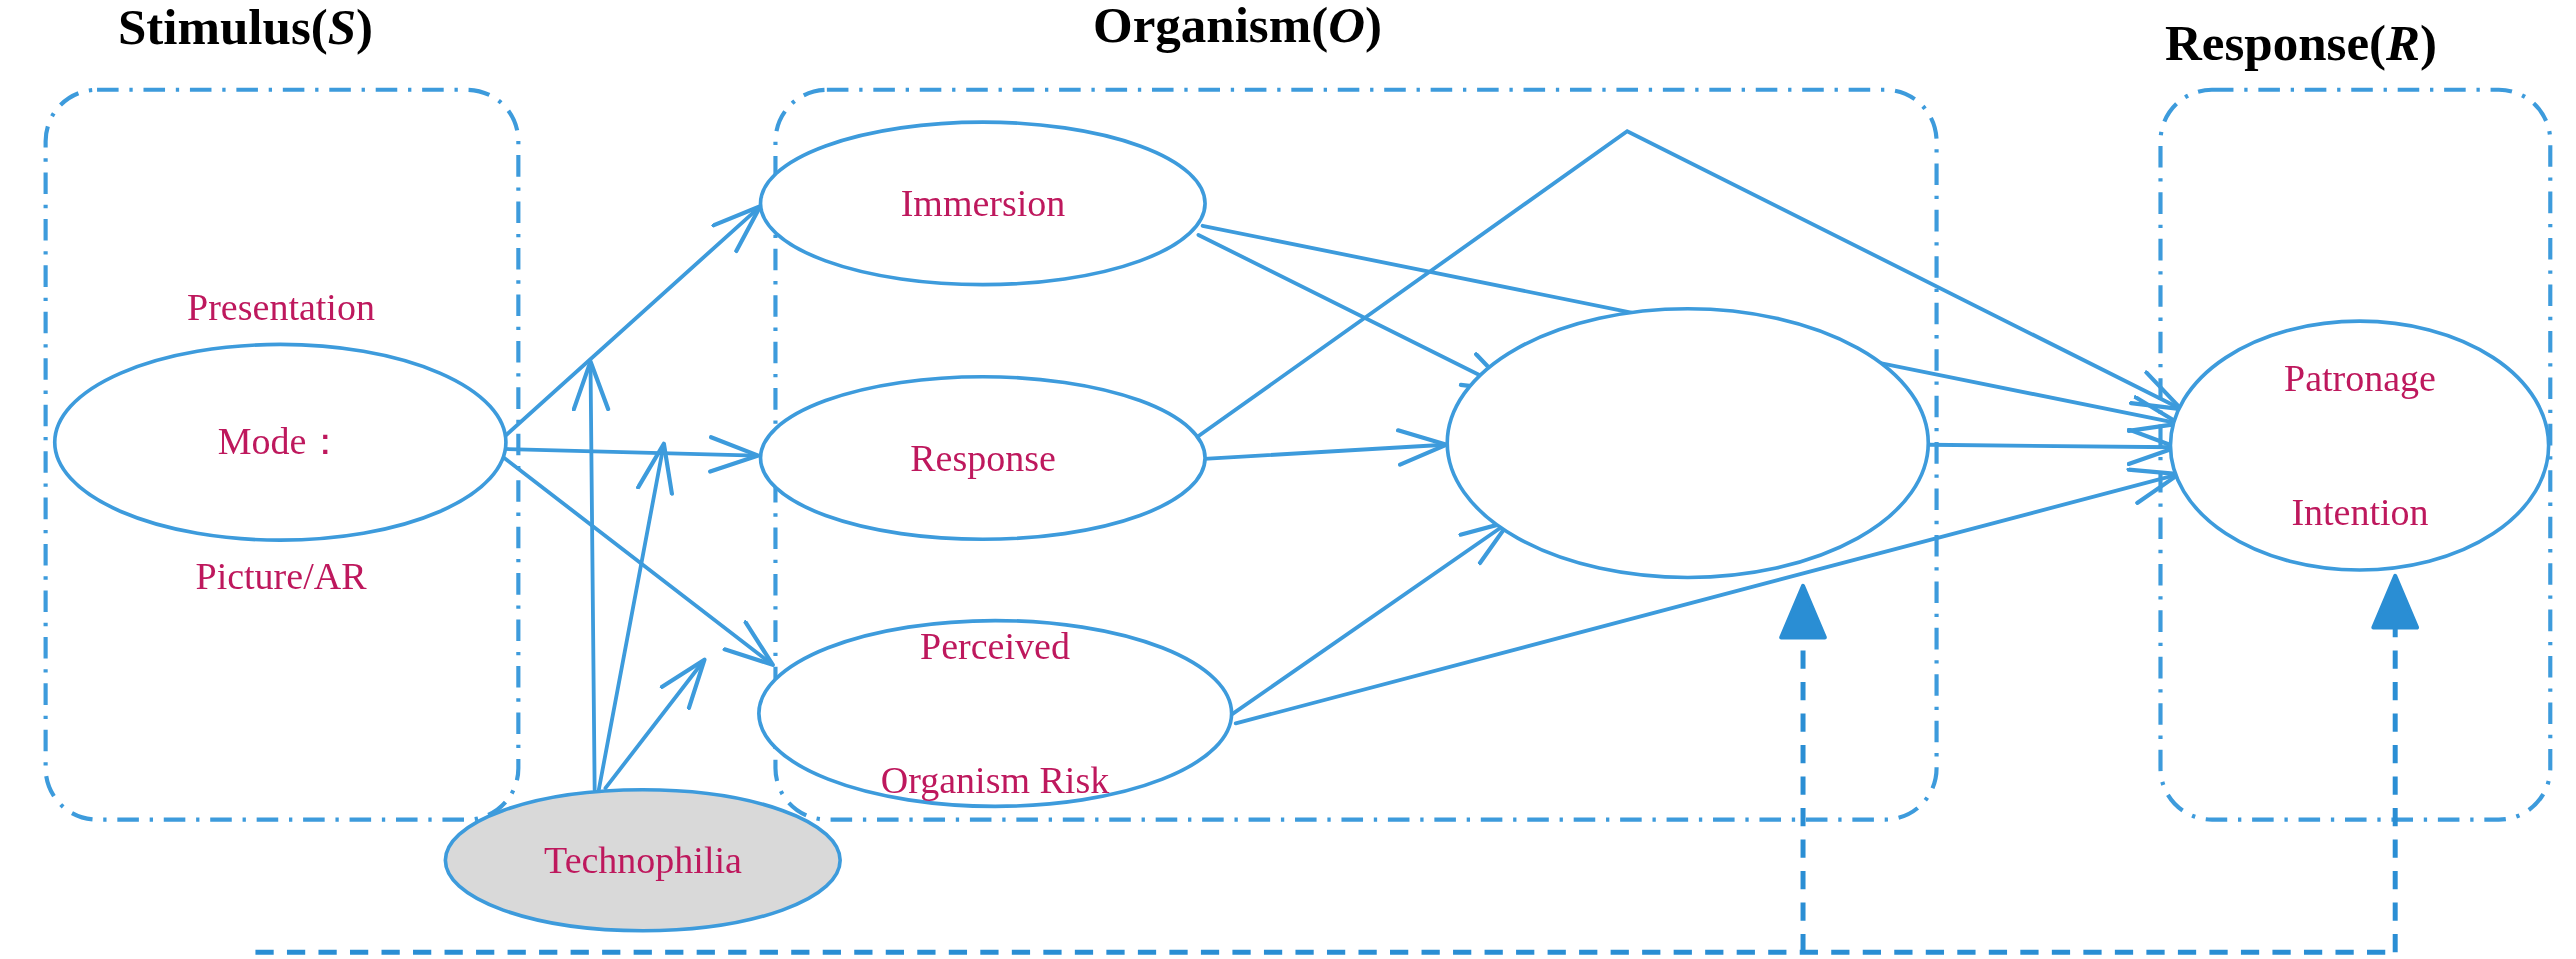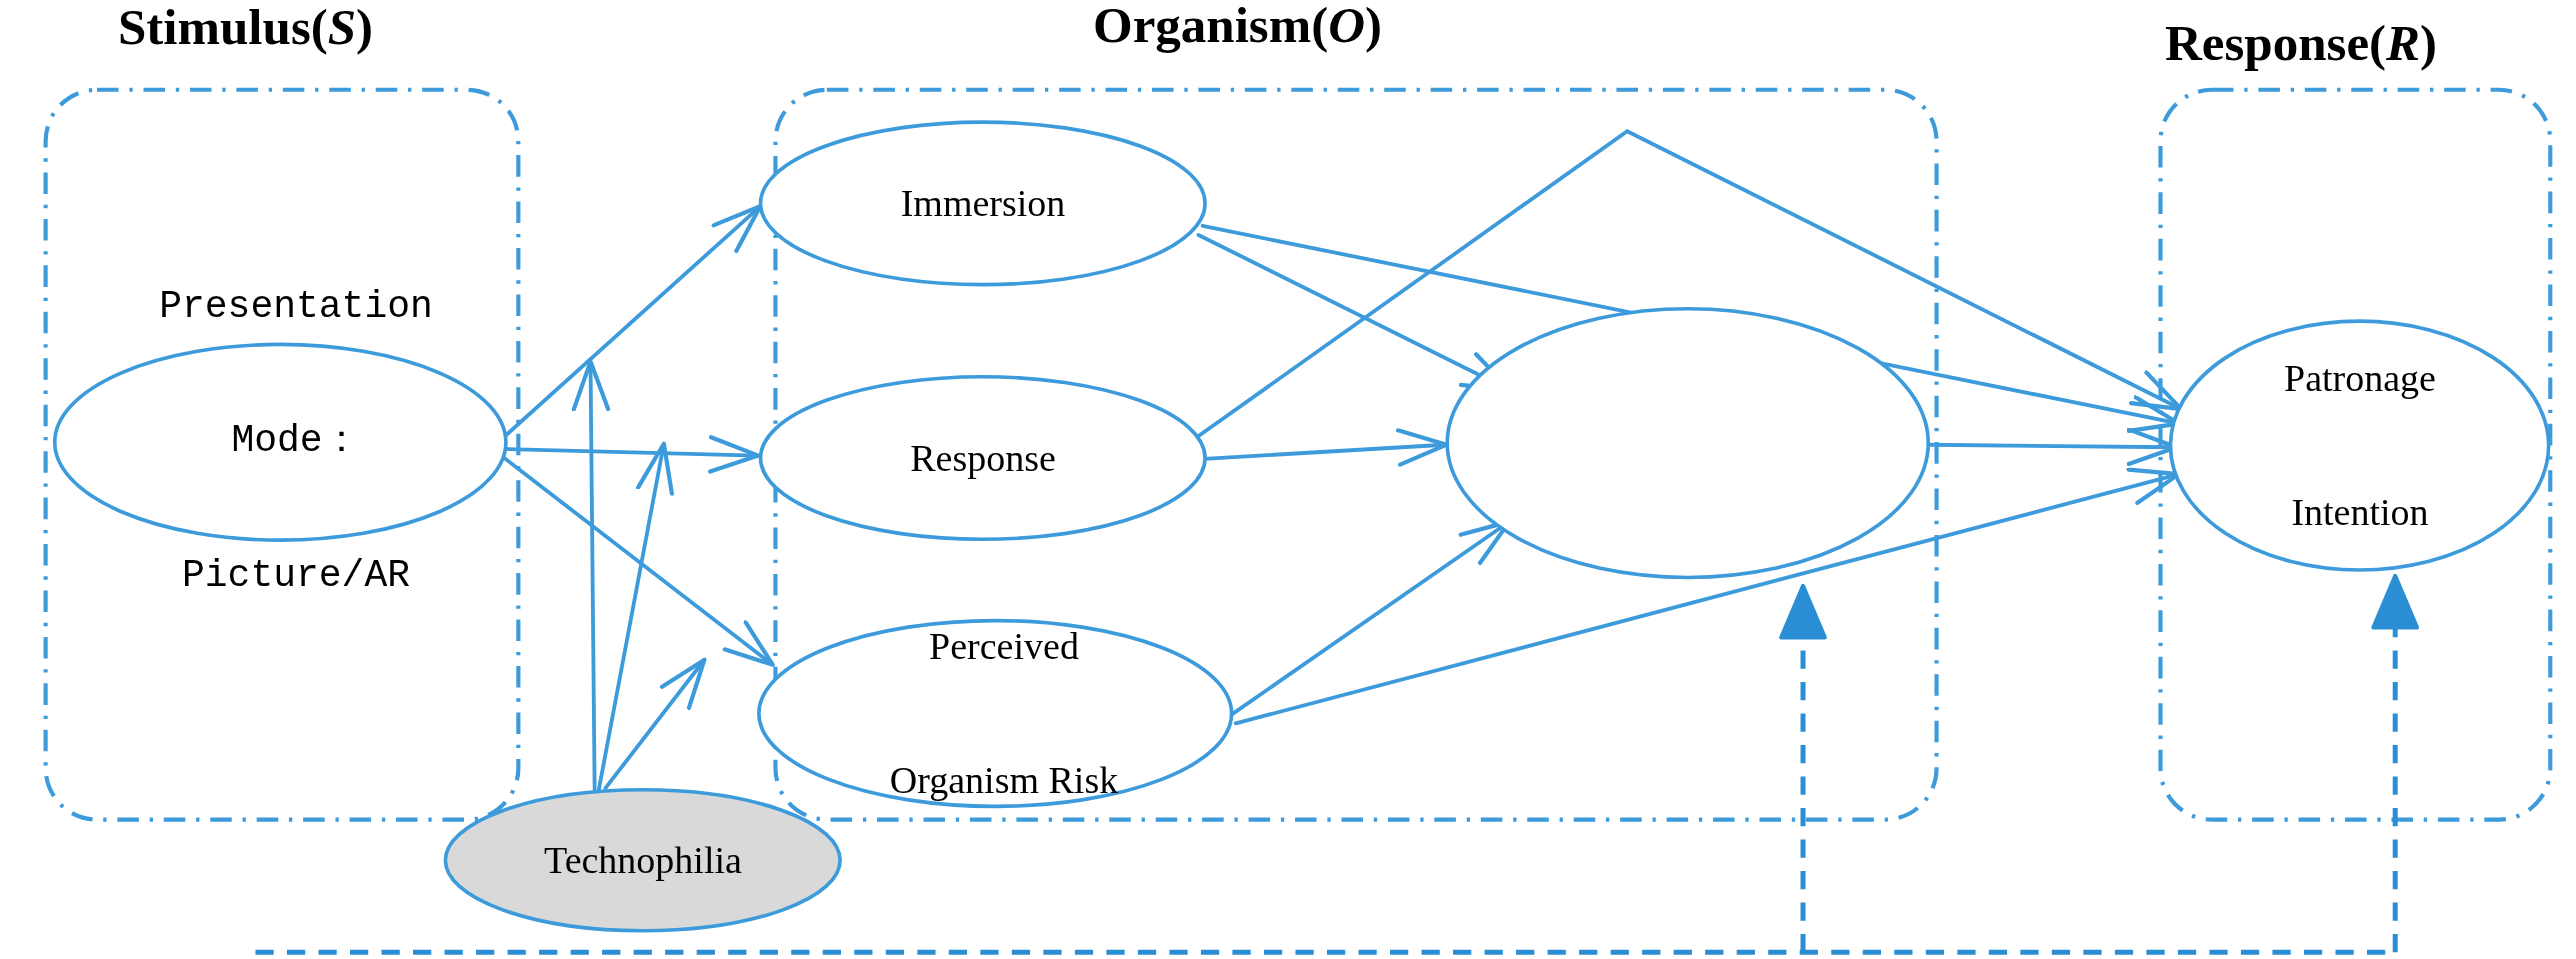--- a/index.html
+++ b/index.html
@@ -18,21 +18,21 @@
     font-size:51px;
     color:#000000;
     white-space:nowrap;
     line-height:1;
   }
   .sec-title .it{font-style:italic;}
   .node-label{
     position:absolute;
     font-family:"Liberation Serif", serif;
     font-size:38px;
-    color:#000000;
+    color:#be185d;
     text-align:center;
     white-space:pre;
     line-height:1.18;
     transform:translate(-50%,-50%);
     pointer-events:none;
   }
 </style>
 </head>
 <body>
 
@@ -101,32 +101,32 @@
   <div class="sec-title" style="left:118px;top:1.7px;">
     <span>Stimulus(</span><span class="it">S</span><span>)</span>
   </div>
   <div class="sec-title" style="left:1093px;top:0;">
     <span>Organism(</span><span class="it">O</span><span>)</span>
   </div>
   <div class="sec-title" style="left:2165px;top:1.7px;margin-top:16px;">
     <span>Response(</span><span class="it">R</span><span>)</span>
   </div>
 
-  <div class="node-label" style="left:296px;top:442px;font-family:Liberation Mono, monospace;">
+  <div class="node-label" style="left:281px;top:442px;">
     <div>Presentation</div>
     <div>Mode：</div>
     <div>Picture/AR</div>
   </div>
   <div class="node-label" style="left:983px;top:203px;">
     <div>Immersion</div>
   </div>
   <div class="node-label" style="left:983px;top:458px;">
     <div>Response</div>
   </div>
-  <div class="node-label" style="left:995px;top:713px;margin-left:9px;">
+  <div class="node-label" style="left:995px;top:713px;">
     <div>Perceived</div>
     <div>Organism Risk</div>
   </div>
   <div class="node-label" style="left:2360px;top:445px;">
     <div>Patronage</div>
     <div>Intention</div>
   </div>
   <div class="node-label" style="left:643px;top:860px;">
     <div>Technophilia</div>
   </div>

